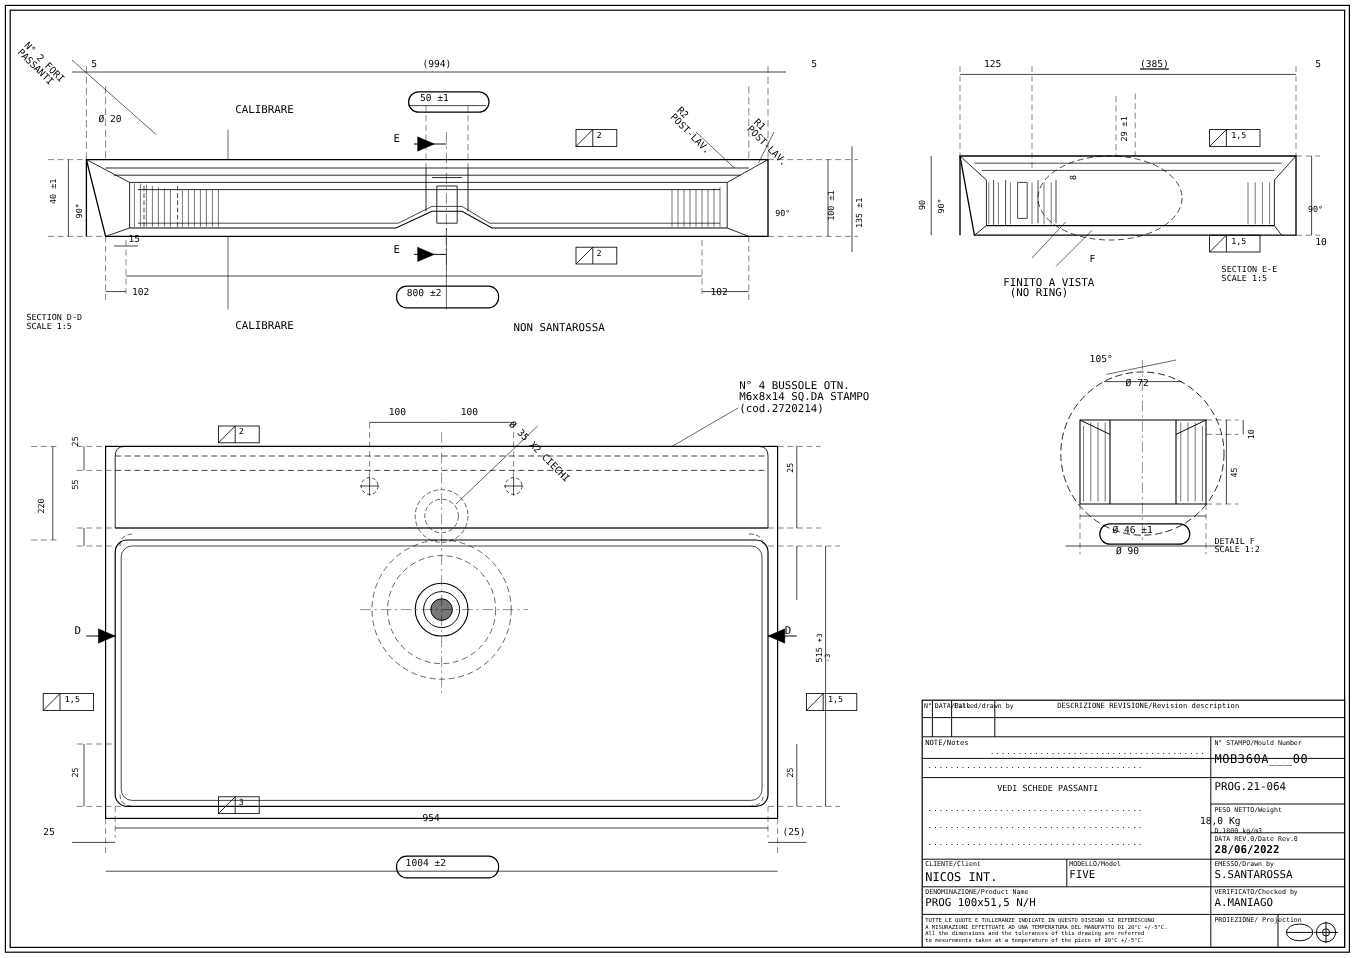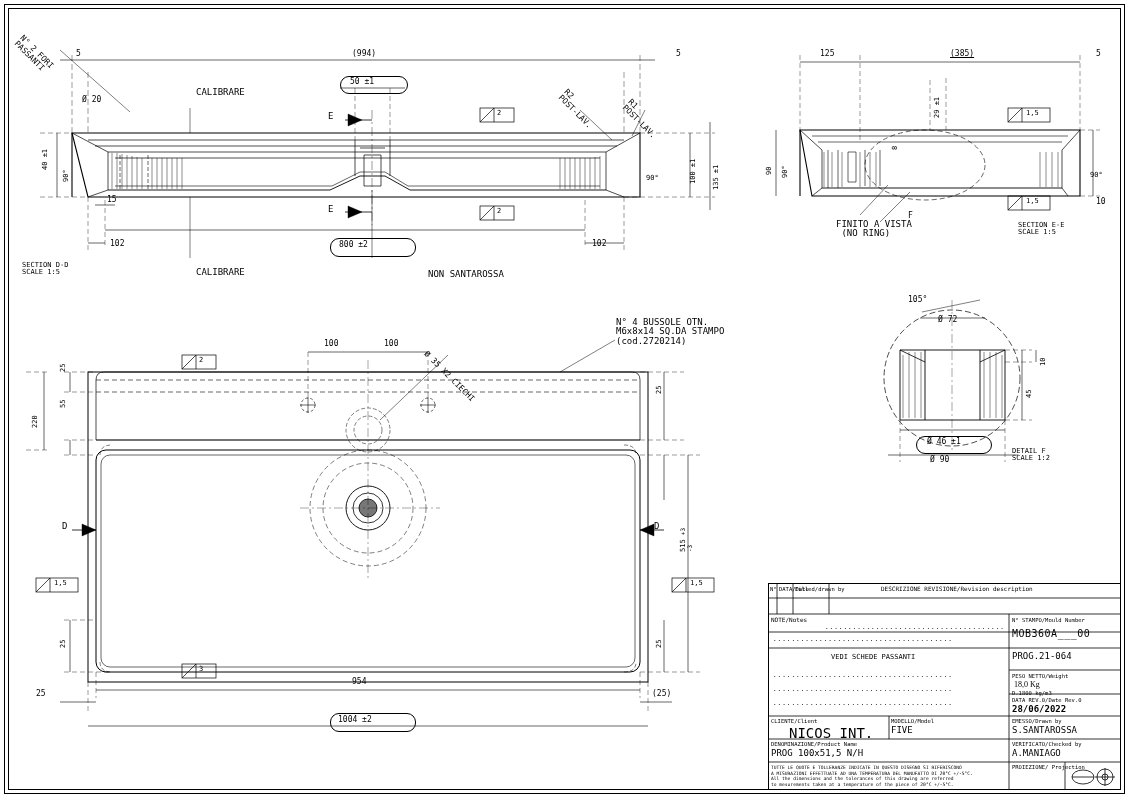--- a/index.html
+++ b/index.html
@@ -267,21 +267,21 @@
       <span class="rot90" style="position:absolute;left:0;top:0;">90</span>
     </div>
   <div class="lbl s7" style="left:782px;top:178px;">
       <span class="rot90" style="position:absolute;left:0;top:0;">90°</span>
     </div>
   <div class="lbl s7" style="left:1090px;top:172px;">90°</div>
   <div class="lbl s8" style="left:1096px;top:198px;">10</div>
   <div class="lbl s7" style="left:1026px;top:110px;">1,5</div>
   <div class="lbl s7" style="left:1026px;top:198px;">1,5</div>
   <div class="lbl s8" style="left:908px;top:212px;">F</div>
-  <div class="lbl s9" style="left:836px;top:220px;">FINITO A VISTA<br>&nbsp;(NO RING)</div>
+  <div class="lbl s9" style="left:836px;top:232px;">FINITO A VISTA<br>&nbsp;(NO RING)</div>
   <div class="lbl s7" style="left:1018px;top:222px;">SECTION E-E<br>SCALE 1:5</div>
 
   <div class="lbl s8" style="left:908px;top:296px;">105°</div>
   <div class="lbl s8" style="left:938px;top:316px;">Ø 72</div>
   <div class="oval" style="left:916px;top:436px;width:74px;height:16px;"></div>
   <div class="lbl s8" style="left:927px;top:438px;">Ø 46 ±1</div>
   <div class="lbl s8" style="left:930px;top:456px;">Ø 90</div>
   <div class="lbl s7" style="left:1026px;top:398px;">
       <span class="rot90" style="position:absolute;left:0;top:0;">45</span>
     </div>
@@ -360,27 +360,27 @@
     <div class="tcell dots" style="left:4px;top:52px;font-size:6px;">.......................................</div>
     <div class="tcell" style="left:62px;top:70px;font-size:7px;">VEDI SCHEDE PASSANTI</div>
     <div class="tcell dots" style="left:4px;top:88px;font-size:6px;">.......................................</div>
     <div class="tcell dots" style="left:4px;top:102px;font-size:6px;">.......................................</div>
     <div class="tcell dots" style="left:4px;top:116px;font-size:6px;">.......................................</div>
 
     <div class="tcell" style="left:243px;top:33px;font-size:5.5px;">N° STAMPO/Mould Number</div>
     <div class="tcell" style="left:243px;top:44px;font-size:10px;letter-spacing:0.5px;">MOB360A___00</div>
     <div class="tcell" style="left:243px;top:68px;font-size:9px;">PROG.21-064</div>
     <div class="tcell" style="left:243px;top:89px;font-size:5.5px;">PESO NETTO/Weight</div>
-    <div class="tcell" style="left:245px;top:97px;font-size:8px;font-family:Liberation Serif, serif;">18,0 Kg</div>
+    <div class="tcell" style="left:231px;top:97px;font-size:8px;">18,0 Kg</div>
     <div class="tcell" style="left:243px;top:106px;font-size:5.5px;">D.1800 kg/m3</div>
     <div class="tcell" style="left:243px;top:113px;font-size:5.5px;">DATA REV.0/Date Rev.0</div>
     <div class="tcell" style="left:243px;top:121px;font-size:9px;font-weight:bold;">28/06/2022</div>
 
     <div class="tcell" style="left:2px;top:134px;font-size:5.5px;">CLIENTE/Client</div>
-    <div class="tcell" style="left:20px;top:142px;font-size:14px;">NICOS INT.</div>
+    <div class="tcell" style="left:2px;top:142px;font-size:10px;">NICOS INT.</div>
     <div class="tcell" style="left:122px;top:134px;font-size:5.5px;">MODELLO/Model</div>
     <div class="tcell" style="left:122px;top:142px;font-size:9px;">FIVE</div>
     <div class="tcell" style="left:243px;top:134px;font-size:5.5px;">EMESSO/Drawn by</div>
     <div class="tcell" style="left:243px;top:142px;font-size:9px;">S.SANTAROSSA</div>
 
     <div class="tcell" style="left:2px;top:157px;font-size:5.5px;">DENOMINAZIONE/Product Name</div>
     <div class="tcell" style="left:2px;top:165px;font-size:9px;">PROG 100x51,5 N/H</div>
     <div class="tcell" style="left:243px;top:157px;font-size:5.5px;">VERIFICATO/Checked by</div>
     <div class="tcell" style="left:243px;top:165px;font-size:9px;">A.MANIAGO</div>
     <div class="tcell" style="left:243px;top:180px;font-size:5.5px;">PROIEZIONE/ Projection</div>

